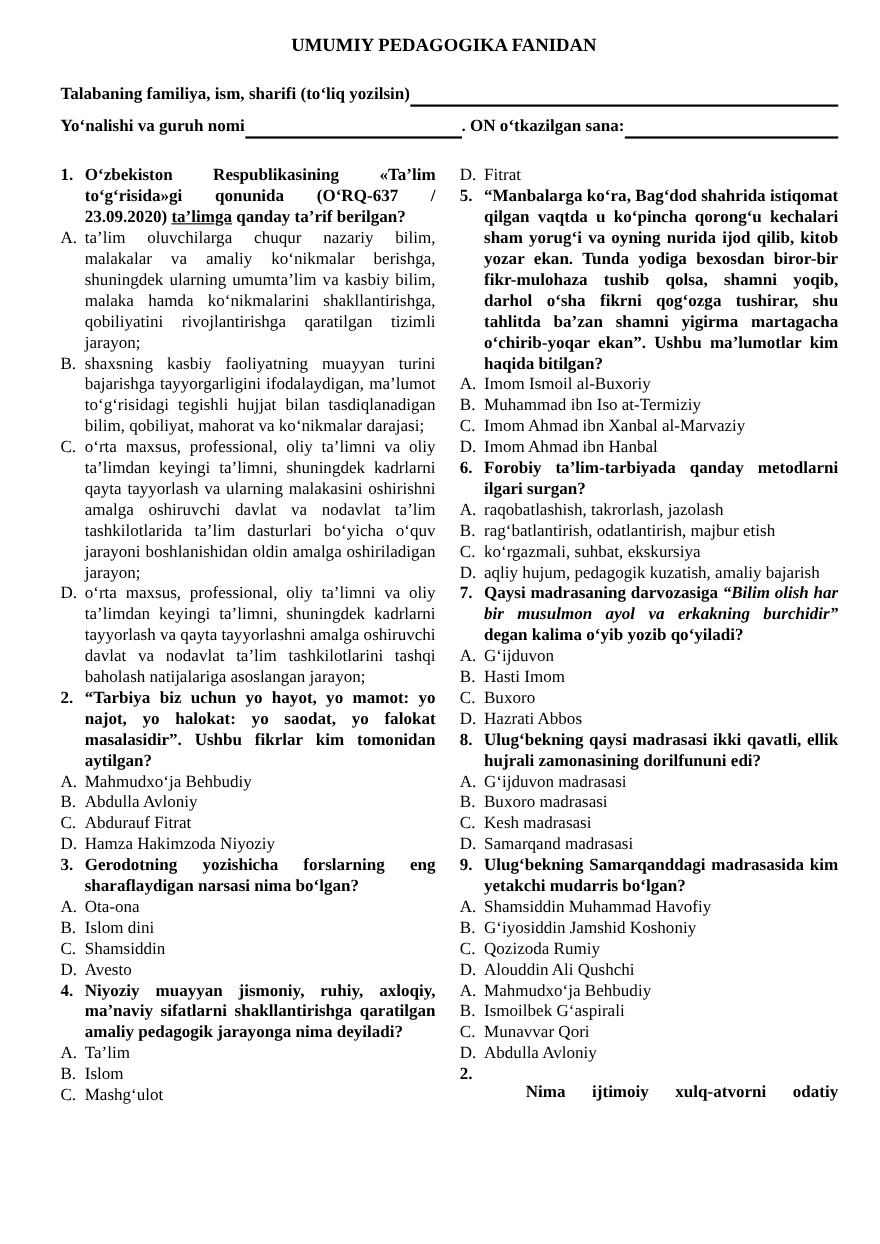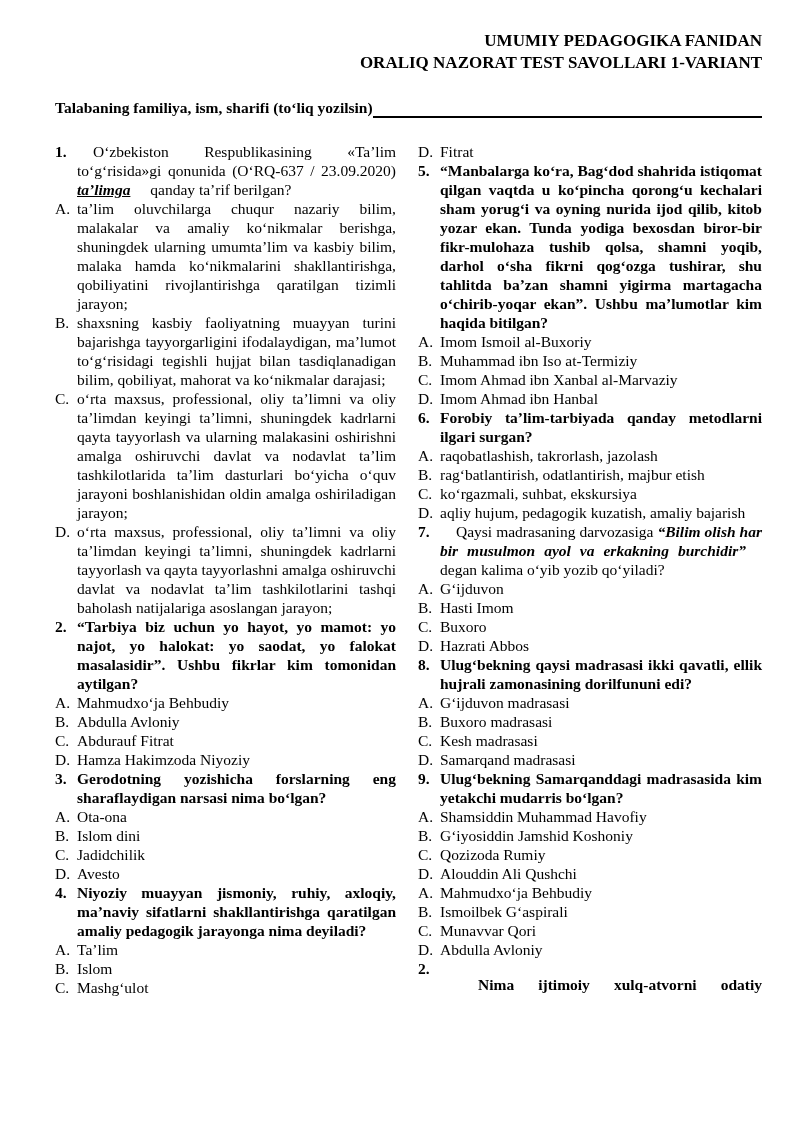--- a/index.html
+++ b/index.html
@@ -7,21 +7,21 @@
     position:relative;
     width:800px;height:1131px;
     background:#ffffff;
     box-sizing:border-box;
     padding:30px 38px 0 55px;
     font-family:"Liberation Serif","DejaVu Serif",serif;
     color:#000;
     overflow:hidden;
   }
   .titles{
-    text-align:right;
+    text-align:center;
     font-weight:bold;
     font-size:17px;
     line-height:21.5px;
     margin-left:-10px;
     margin-bottom:24px;
   }
   .form-line{
     display:flex;
     align-items:center;
     font-weight:bold;
@@ -35,39 +35,44 @@
   .blank.fixed{width:197px;}
   .columns{display:flex;gap:22px;margin-top:24px;}
   .col{width:341px;}
   .col.right{width:344px;}
   .item{display:flex;font-size:15.5px;line-height:19px;}
   .item .marker{min-width:22px;flex-shrink:0;}
   .item .body{flex:1;text-align:justify;}
   .item.q .marker,.item.q .body{font-weight:bold;}
   .tab{display:inline-block;width:38px;}
   .body.stretch{text-align-last:justify;margin-top:16px;}
-  .st-b{font-weight:normal;margin-left:16px;}
+  .st-b{font-weight:bold;}
   .st-bi{font-weight:bold;font-style:italic;}
-  .st-biu{font-weight:bold;font-style:italic;text-decoration:underline;}
+  .st-biu{font-weight:bold;text-decoration:underline;}
 </style>
 </head>
 <body>
 
 <div class="sheet">
 
   <div class="titles">
     <div>UMUMIY PEDAGOGIKA FANIDAN</div>
-    <div>ORALIQ NAZORAT TEST SAVOLLARI 1-VARIANT</div>
   </div>
 
   <div class="form-line">
     <span class="form-label">Talabaning familiya, ism, sharifi (to‘liq yozilsin)</span>
     <span class="blank grow"></span>
   </div>
 
+  <div class="form-line">
+    <span class="form-label">Yo‘nalishi va guruh nomi</span>
+    <span class="blank fixed"></span>
+    <span class="form-label">. ON o‘tkazilgan sana:</span>
+    <span class="blank grow"></span>
+  </div>
 
   <div class="columns">
     <div class="col left" id="col-left">
         <div class="item q">
           <span class="marker">1.</span>
           <span class="body"><span class="st-b">O‘zbekiston Respublikasining «Ta’lim to‘g‘risida»gi qonunida (O‘RQ-637 / 23.09.2020) </span><span class="st-biu">ta’limga</span><span class="st-b"> qanday ta’rif berilgan?</span></span>
         </div>
         <div class="item o">
           <span class="marker">A.</span>
           <span class="body">ta’lim oluvchilarga chuqur nazariy bilim, malakalar va amaliy ko‘nikmalar berishga, shuningdek ularning umumta’lim va kasbiy bilim, malaka hamda ko‘nikmalarini shakllantirishga, qobiliyatini rivojlantirishga qaratilgan tizimli jarayon;</span>
@@ -111,21 +116,21 @@
         <div class="item o">
           <span class="marker">A.</span>
           <span class="body">Ota-ona</span>
         </div>
         <div class="item o">
           <span class="marker">B.</span>
           <span class="body">Islom dini</span>
         </div>
         <div class="item o">
           <span class="marker">C.</span>
-          <span class="body">Jadidchilik</span>
+          <span class="body">Shamsiddin</span>
         </div>
         <div class="item o">
           <span class="marker">D.</span>
           <span class="body">Avesto</span>
         </div>
         <div class="item q">
           <span class="marker">4.</span>
           <span class="body">Niyoziy muayyan jismoniy, ruhiy, axloqiy, ma’naviy sifatlarni shakllantirishga qaratilgan amaliy pedagogik jarayonga nima deyiladi?</span>
         </div>
         <div class="item o">

